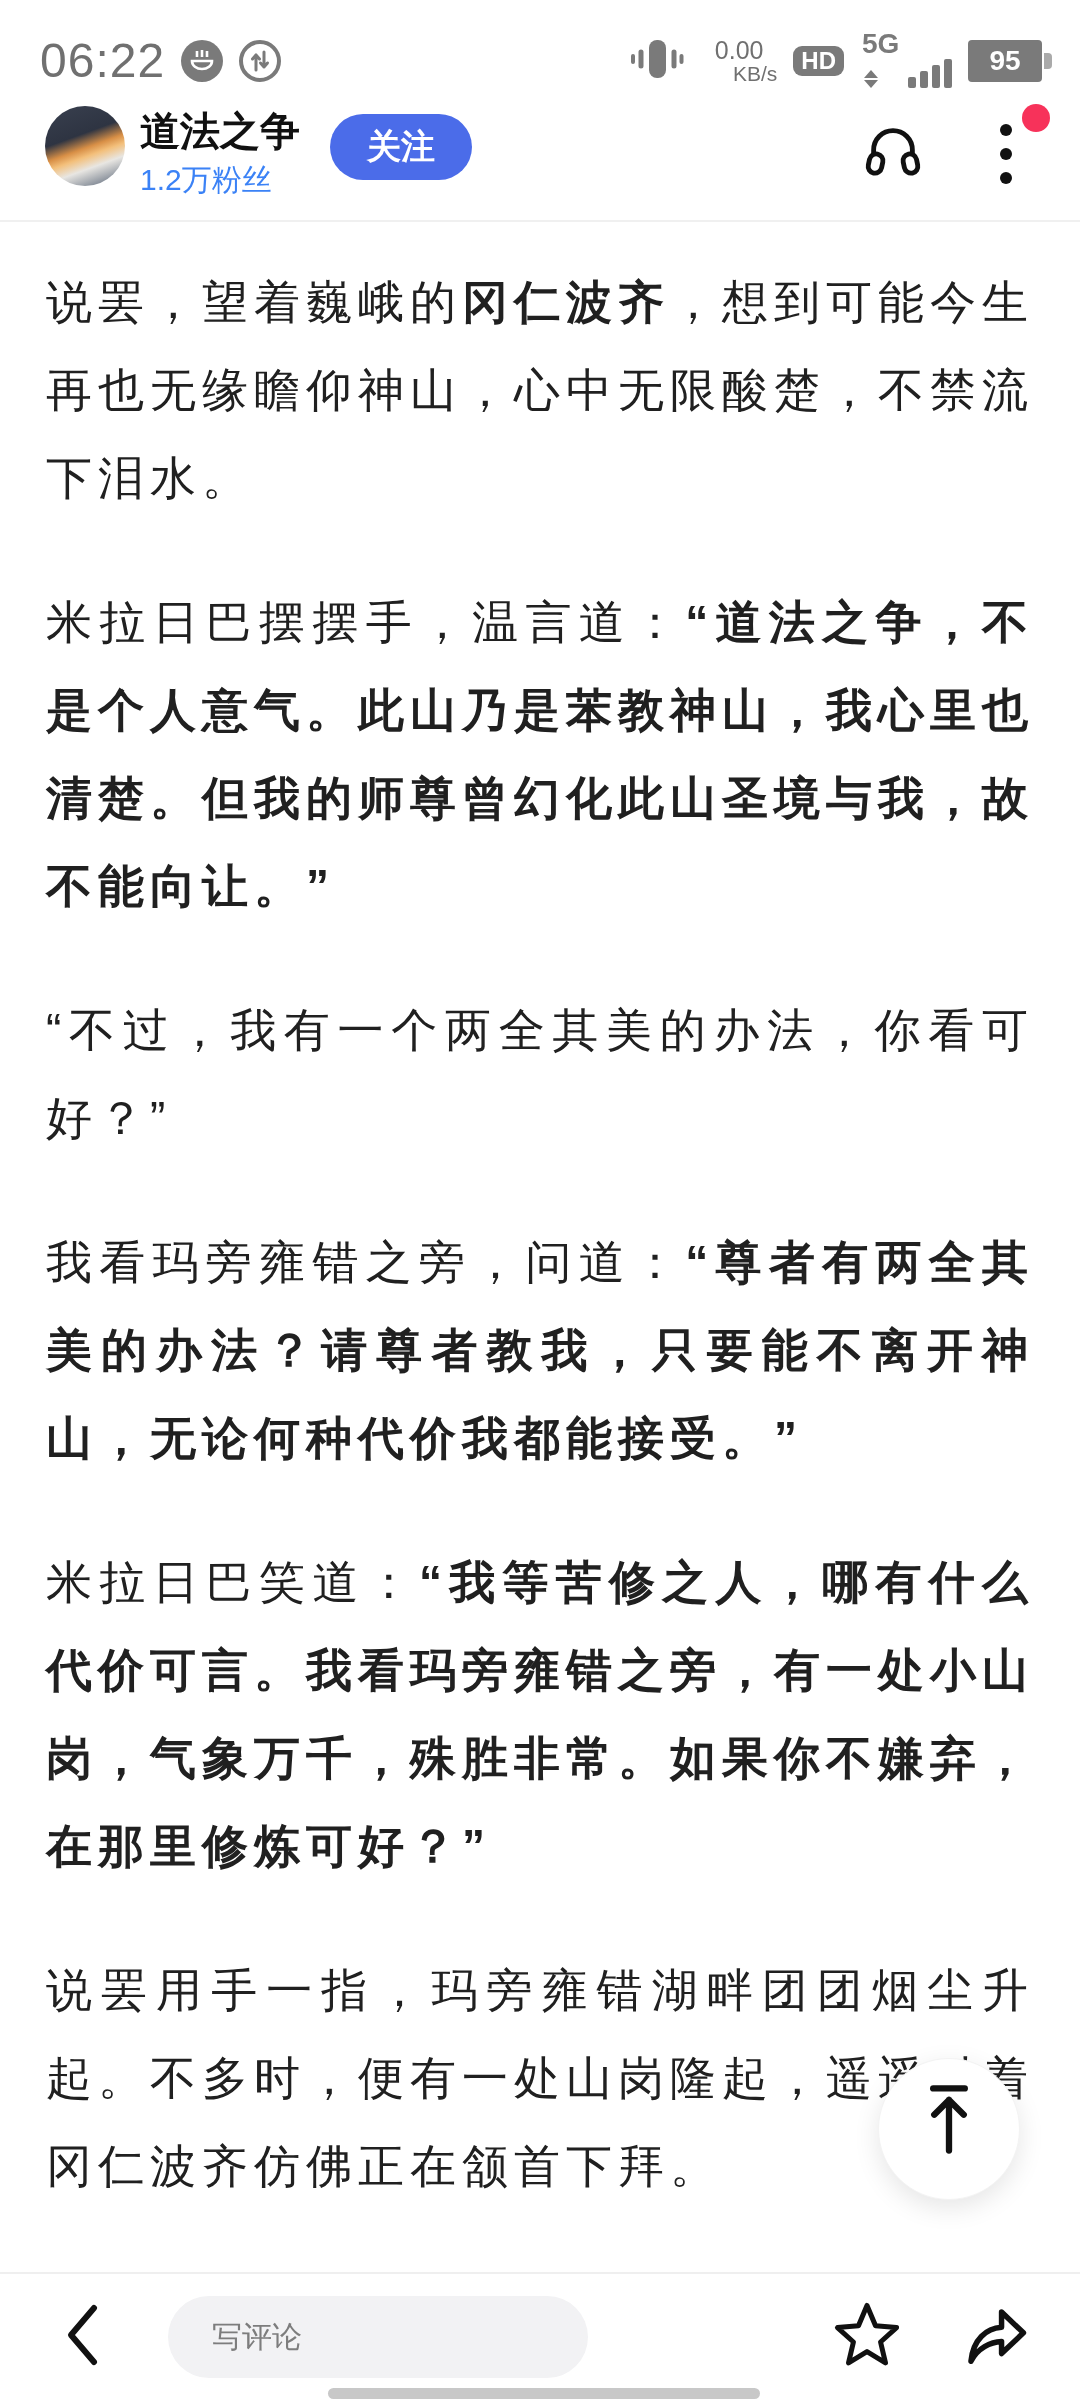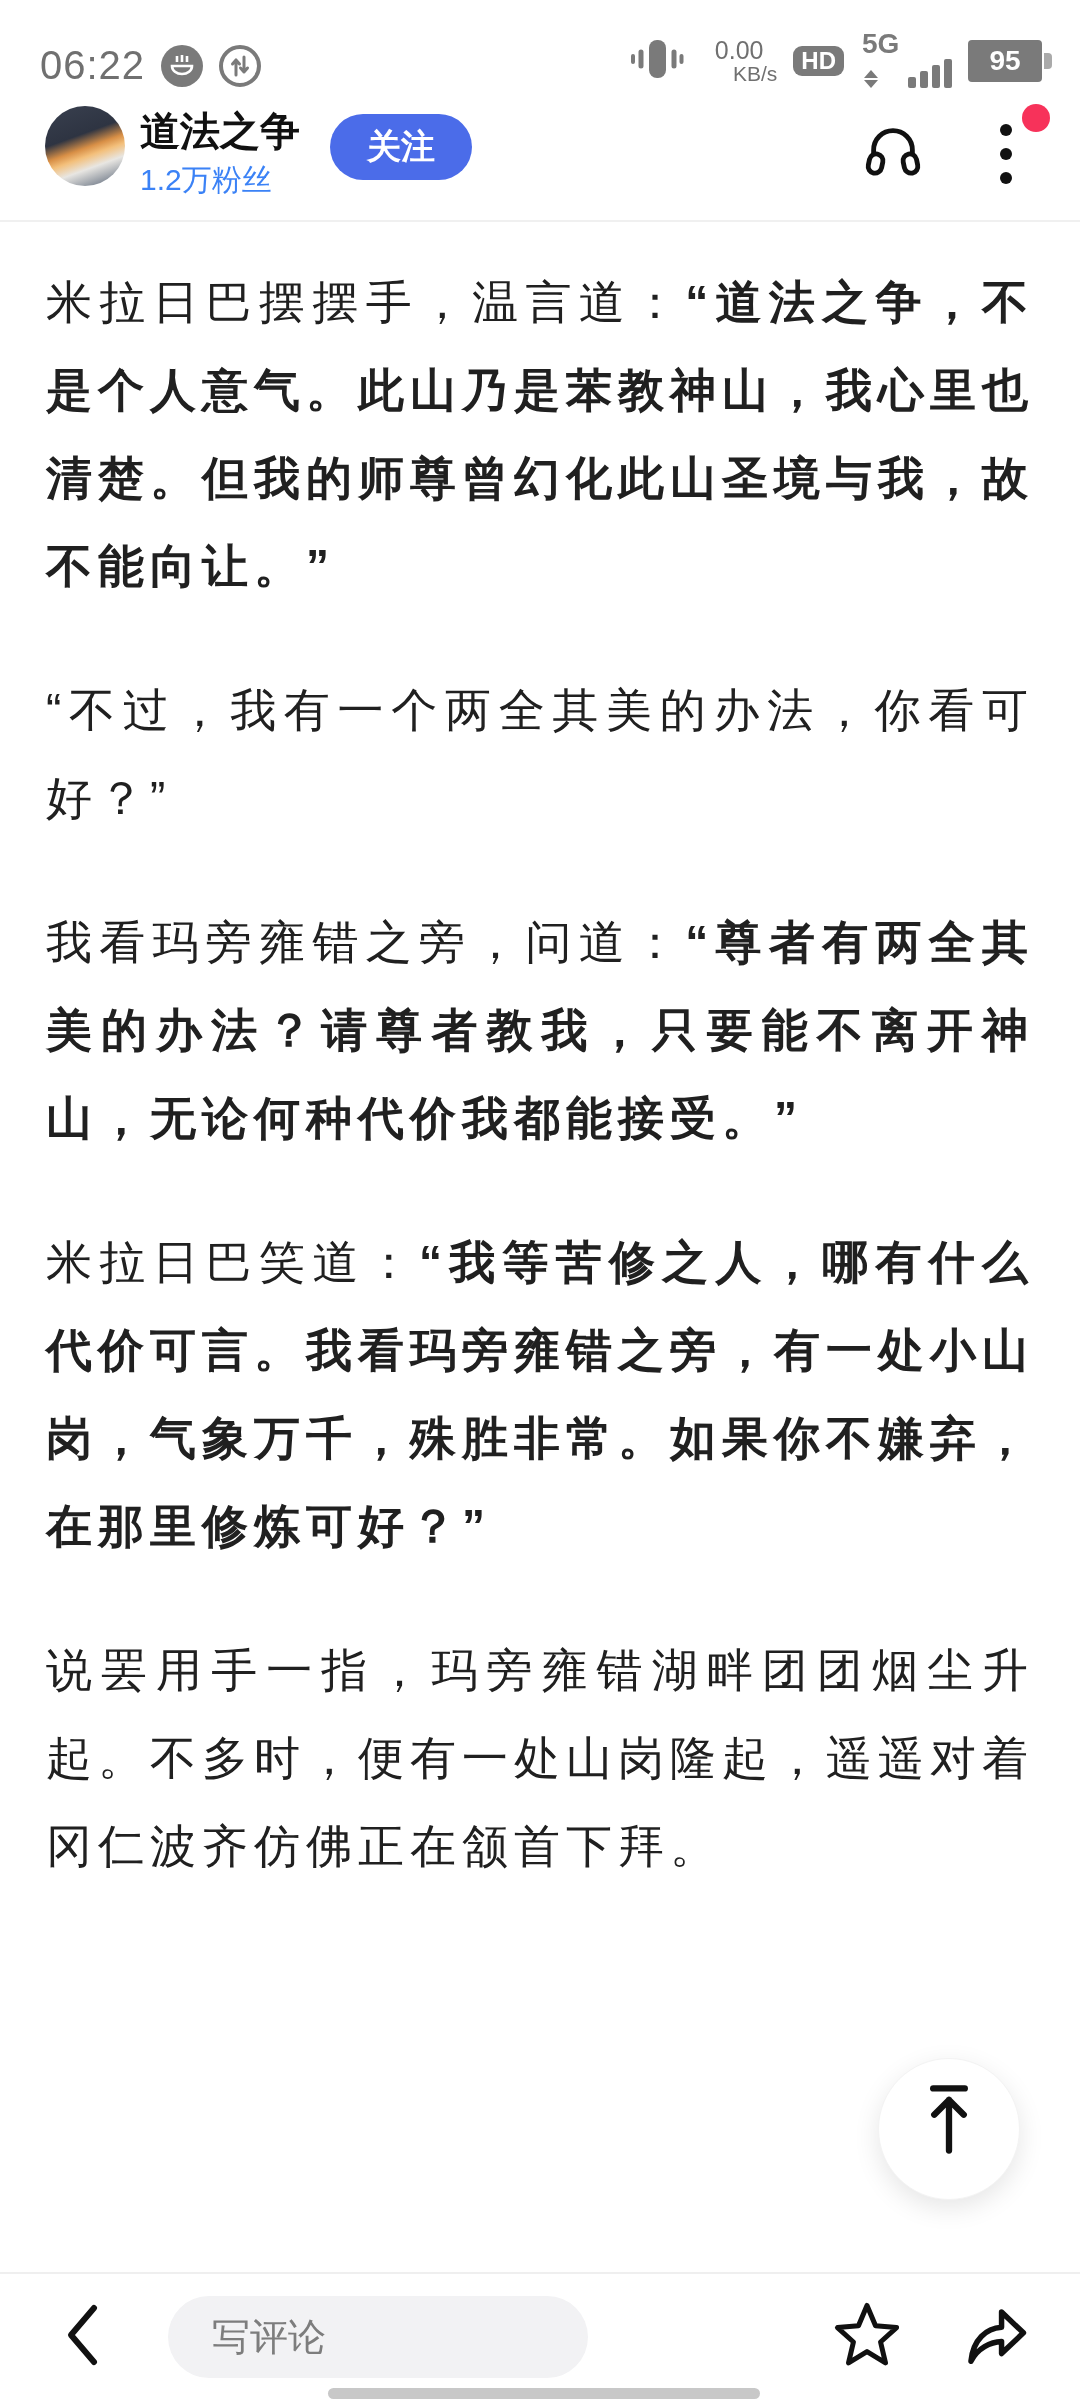--- a/index.html
+++ b/index.html
@@ -5,21 +5,21 @@
   html,body{margin:0;padding:0;background:#ffffff;}
   .screen{
     position:relative;width:1080px;height:2400px;background:#ffffff;
     font-family:"Liberation Sans","DejaVu Sans",sans-serif;color:#1f1f1f;overflow:hidden;
   }
   
   .status-bar{position:absolute;top:0;left:0;right:0;height:100px;
     display:flex;align-items:flex-end;justify-content:space-between;
     padding:0 28px 12px 40px;box-sizing:border-box;color:#707070;}
   .sb-left{display:flex;align-items:center;gap:16px;}
-  .sb-time{font-size:40px;letter-spacing:1px;}
+  .sb-time{font-size:48px;letter-spacing:1px;}
   .sb-circle{width:42px;height:42px;border-radius:50%;display:flex;align-items:center;justify-content:center;}
   .sb-circle.filled{background:#7a7a7a;}
   .sb-circle.outline{border:4px solid #7a7a7a;box-sizing:border-box;}
   .sb-right{display:flex;align-items:center;gap:16px;}
   .net-speed{display:flex;flex-direction:column;align-items:center;line-height:1.05;}
   .net-speed .v{font-size:25px;}
   .net-speed .u{font-size:21px;margin-left:32px;}
   .hd-badge{background:#7a7a7a;color:#ffffff;font-weight:bold;font-size:24px;
     border-radius:9px;padding:4px 8px;line-height:1;display:flex;align-items:center;height:30px;box-sizing:border-box;}
   .sig-block{position:relative;width:92px;height:54px;}
@@ -54,21 +54,21 @@
   .article .bold{font-weight:bold;}
   
   .top-btn{position:absolute;left:878px;top:2058px;width:142px;height:142px;border-radius:50%;
     background:#ffffff;border:1px solid #f3f3f3;box-shadow:0 8px 26px rgba(0,0,0,0.10);
     display:flex;align-items:flex-start;justify-content:center;padding-top:22px;box-sizing:border-box;}
   
   .bottom-bar{position:absolute;left:0;right:0;top:2272px;height:128px;background:#ffffff;border-top:2px solid #efefef;}
   .back-btn{position:absolute;left:58px;top:26px;width:50px;height:70px;background:none;border:none;padding:0;}
   .comment-input{position:absolute;left:168px;top:22px;width:420px;height:82px;border-radius:41px;
     background:#f2f2f4;display:flex;align-items:center;padding:0 44px;box-sizing:border-box;}
-  .comment-input .ph{font-size:38px;color:#7d7d7d;}
+  .comment-input .ph{font-size:30px;color:#7d7d7d;}
   .comment-btn{position:absolute;left:678px;top:22px;width:120px;height:90px;background:none;border:none;padding:0;}
   .badge{position:absolute;left:40px;top:-6px;min-width:74px;height:46px;border-radius:23px;
     display:flex;align-items:center;justify-content:center;color:#ffffff;font-size:31px;font-weight:bold;box-sizing:border-box;padding:0 10px;}
   .fav-btn{position:absolute;left:832px;top:26px;width:70px;height:70px;background:none;border:none;padding:0;}
   .share-btn{position:absolute;left:960px;top:26px;width:70px;height:70px;background:none;border:none;padding:0;}
   .home-indicator{position:absolute;left:328px;top:114px;width:432px;height:11px;border-radius:6px;background:#c8c8c8;}
 </style>
 </head>
 <body>
 
@@ -140,20 +140,21 @@
           <i></i>
           <i></i>
           <i></i>
         </span>
       <span class="red-dot" style="background: rgb(247, 50, 90);"></span>
     </button>
   </div>
   <div class="header-divider"></div>
 
   <div class="article">
+      <p><span>说罢，望着巍峨的</span><span class="bold">冈仁波齐</span><span>，想到可能今生再也无缘瞻仰神山，心中无限酸楚，不禁流下泪水。</span></p>
       <p><span>米拉日巴摆摆手，温言道：</span><span class="bold">“道法之争，不是个人意气。此山乃是苯教神山，我心里也清楚。但我的师尊曾幻化此山圣境与我，故不能向让。”</span></p>
       <p><span>“不过，我有一个两全其美的办法，你看可好？”</span></p>
       <p><span>我看玛旁雍错之旁，问道：</span><span class="bold">“尊者有两全其美的办法？请尊者教我，只要能不离开神山，无论何种代价我都能接受。”</span></p>
       <p><span>米拉日巴笑道：</span><span class="bold">“我等苦修之人，哪有什么代价可言。我看玛旁雍错之旁，有一处小山岗，气象万千，殊胜非常。如果你不嫌弃，在那里修炼可好？”</span></p>
       <p><span>说罢用手一指，玛旁雍错湖畔团团烟尘升起。不多时，便有一处山岗隆起，遥遥对着冈仁波齐仿佛正在颔首下拜。</span></p>
     </div>
 
   <button class="top-btn">
     <svg width="68" height="78" viewBox="0 0 64 74">
       <path d="M17 7 H47" stroke="#111" stroke-width="6" stroke-linecap="round" fill="none"></path>

